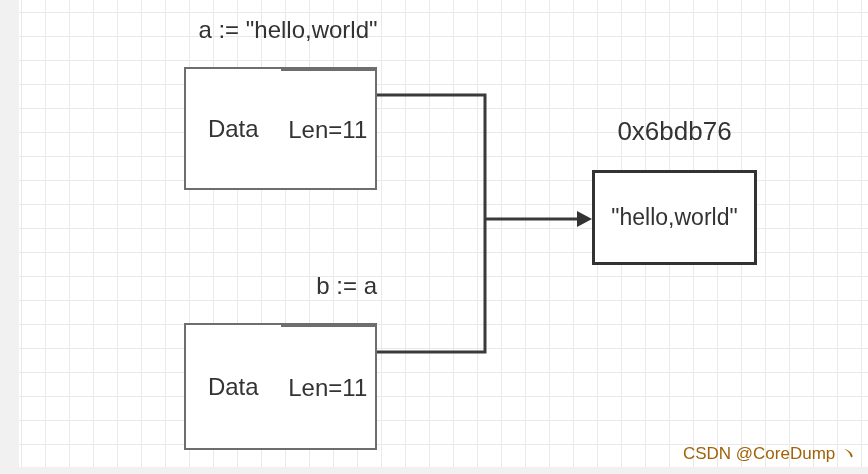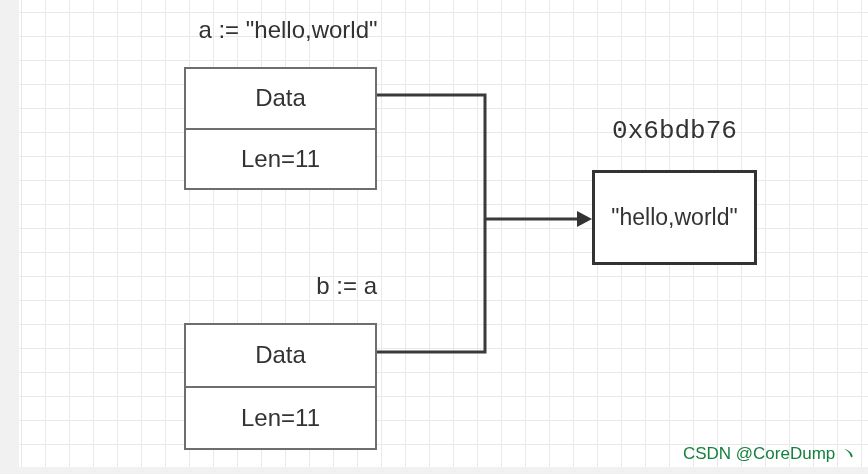--- a/index.html
+++ b/index.html
@@ -34,41 +34,40 @@
     white-space: nowrap;
   }
   .struct-box {
     position: absolute;
     left: 184px;
     width: 193px;
     box-sizing: border-box;
     border: 2px solid #6e6e6e;
     background: #ffffff;
     display: flex;
-    flex-direction: column;
+    flex-direction: row;
   }
   .struct-row {
     flex: 1;
     display: flex;
     align-items: center;
     justify-content: center;
     font-size: 24px;
     color: #333333;
   }
   .struct-row + .struct-row { border-top: 2px solid #6e6e6e; }
   .address-label {
     position: absolute;
     left: 592px;
     top: 116px;
     width: 165px;
     text-align: center;
     font-size: 26px;
     color: #333333;
     white-space: nowrap;
-    font-family: Liberation Mono, monospace;
   }
   .string-box {
     position: absolute;
     left: 592px;
     top: 170px;
     width: 165px;
     height: 95px;
     box-sizing: border-box;
     border: 3px solid #333333;
     background: #ffffff;
@@ -84,21 +83,21 @@
     left: 0; top: 0;
     width: 868px;
     height: 474px;
     pointer-events: none;
   }
   .watermark {
     position: absolute;
     right: 11px;
     top: 442px;
     font-size: 17px;
-    color: #15803d;
+    color: #a16207;
     white-space: nowrap;
   }
 </style>
 </head>
 <body>
 
 <div class="page">
 
   <div class="canvas"></div>
 

